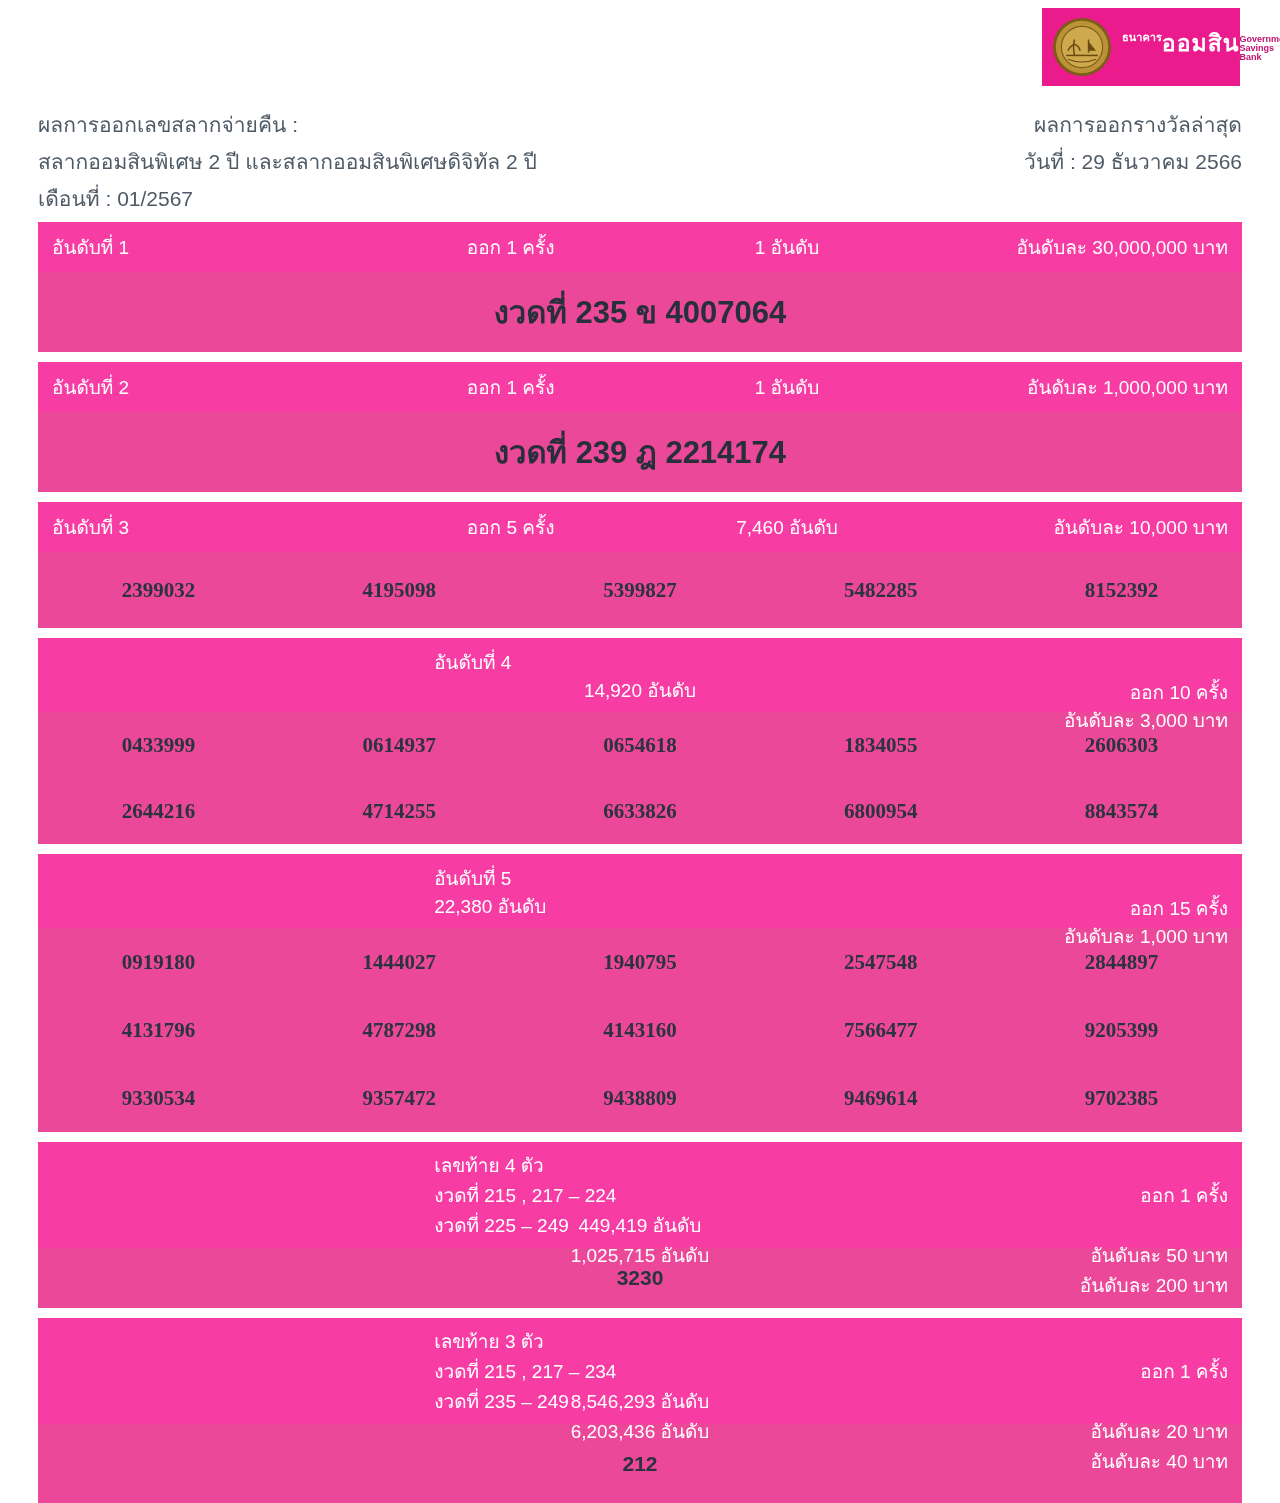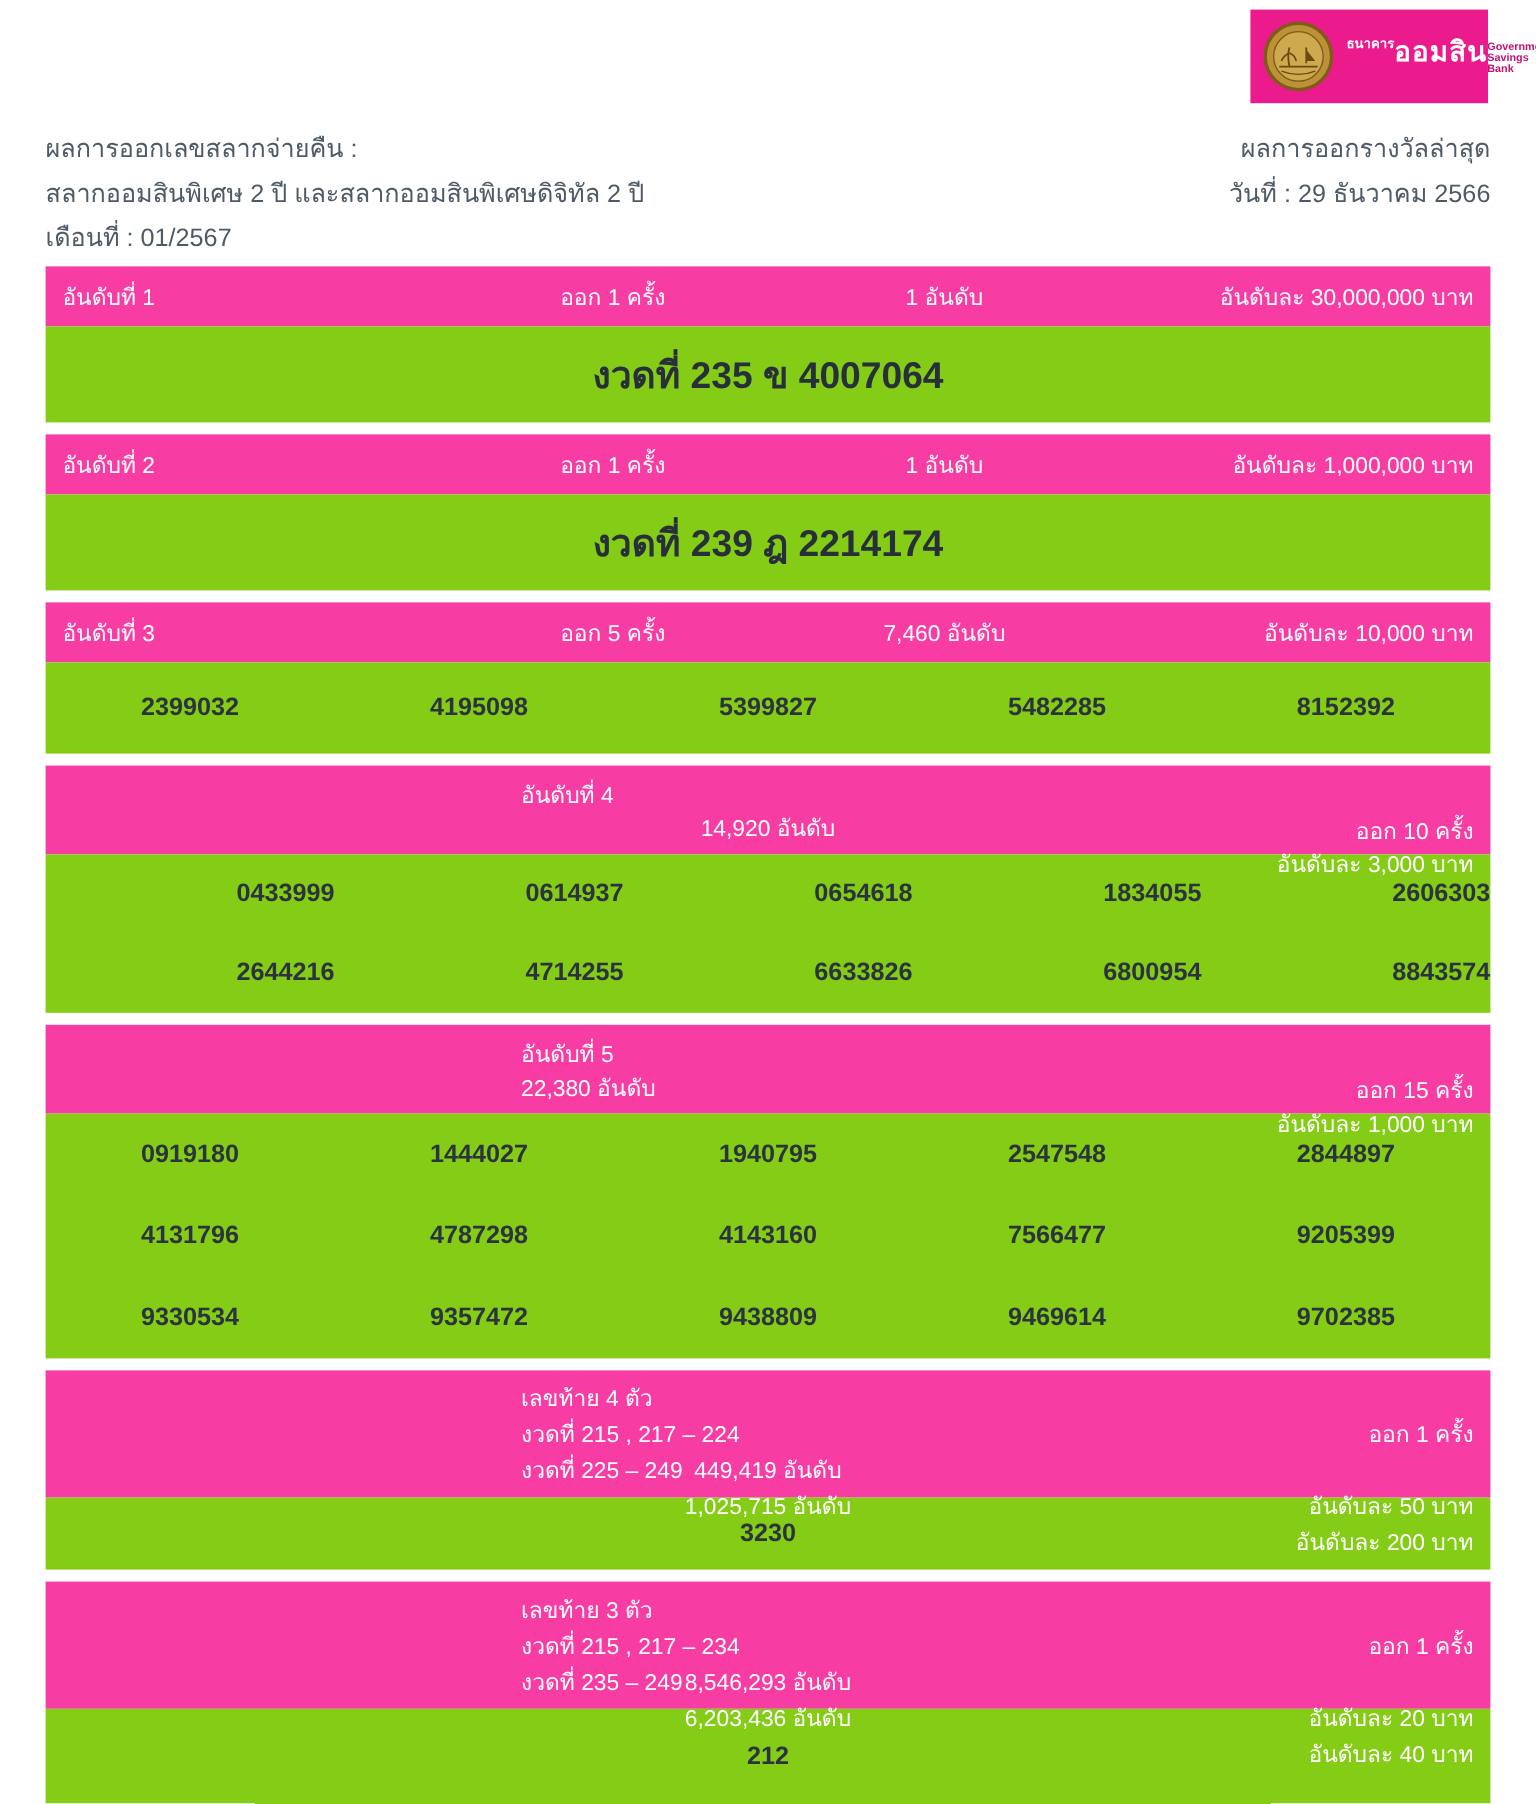--- a/index.html
+++ b/index.html
@@ -40,26 +40,26 @@
   .bar1 .c4 { text-align:right; }
   .bar.multi { padding:9px 14px; }
   .bar.multi3 { padding:8px 14px; }
   .brow { display:flex; align-items:center; height:28px;flex-direction:column; }
   .multi3 .brow { height:30px; }
   .bl { width:35%; text-align:left; }
   .bm { flex:1; text-align:left; }
   .br { margin-left:auto; text-align:right; }
 
   
-  .panel { background:#84cc16; }
+  .panel { background:#ec4899; }
   .p-winner { height:80px; display:flex; align-items:center; justify-content:center; }
   .winner-big { font-size:31px; font-weight:700; color:#272f3a; }
   .numrow { display:grid; grid-template-columns:repeat(5,1fr); align-items:center; text-align:center; }
-  .numrow span { font-size:21px; font-weight:600; color:#2b333e; }
-  .h76 { height:76px; } .h66 { height:66px;text-align:right; } .h68 { height:68px; }
+  .numrow span { font-size:21px; font-weight:600; color:#2b333e;font-family:Liberation Serif, serif; }
+  .h76 { height:76px; } .h66 { height:66px; } .h68 { height:68px; }
   .p-small { display:flex; align-items:center; justify-content:center; }
   .p-small .small-winner { font-size:21px; font-weight:600; color:#2b333e; }
   .h60 { height:60px; } .h80 { height:80px; }
 </style>
 </head>
 <body>
 
 <div class="page">
 
   <div class="logo">

